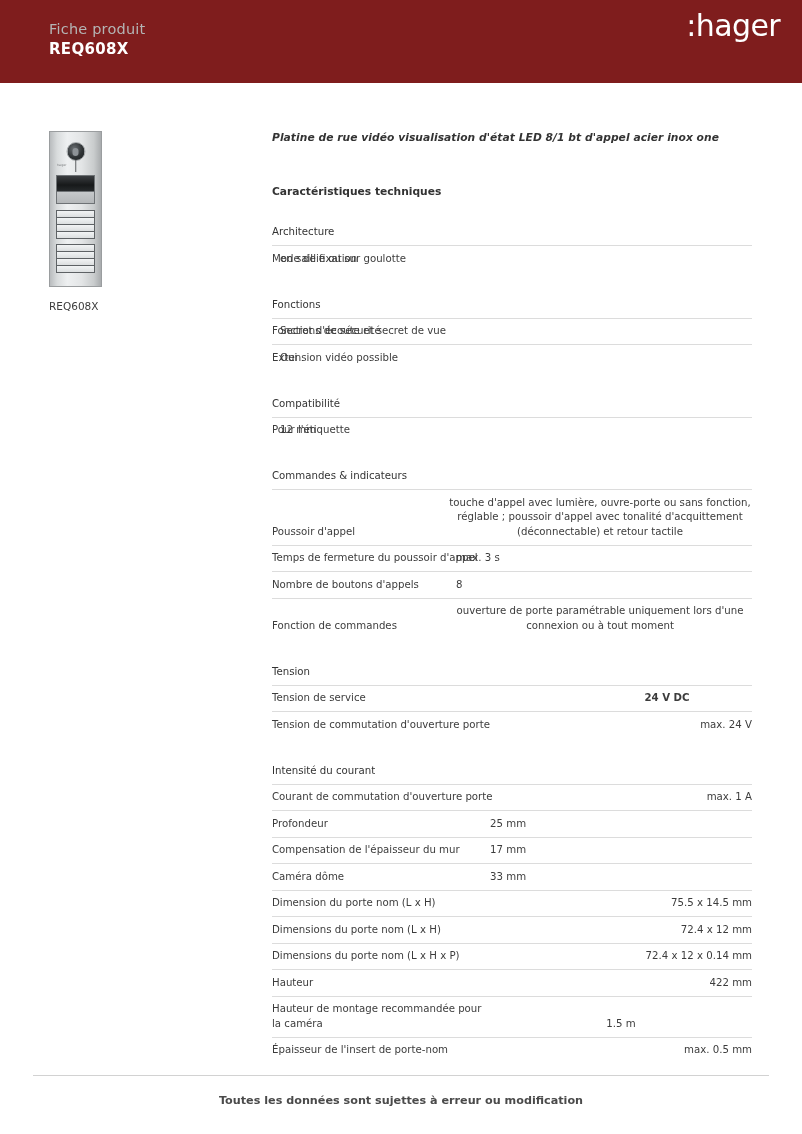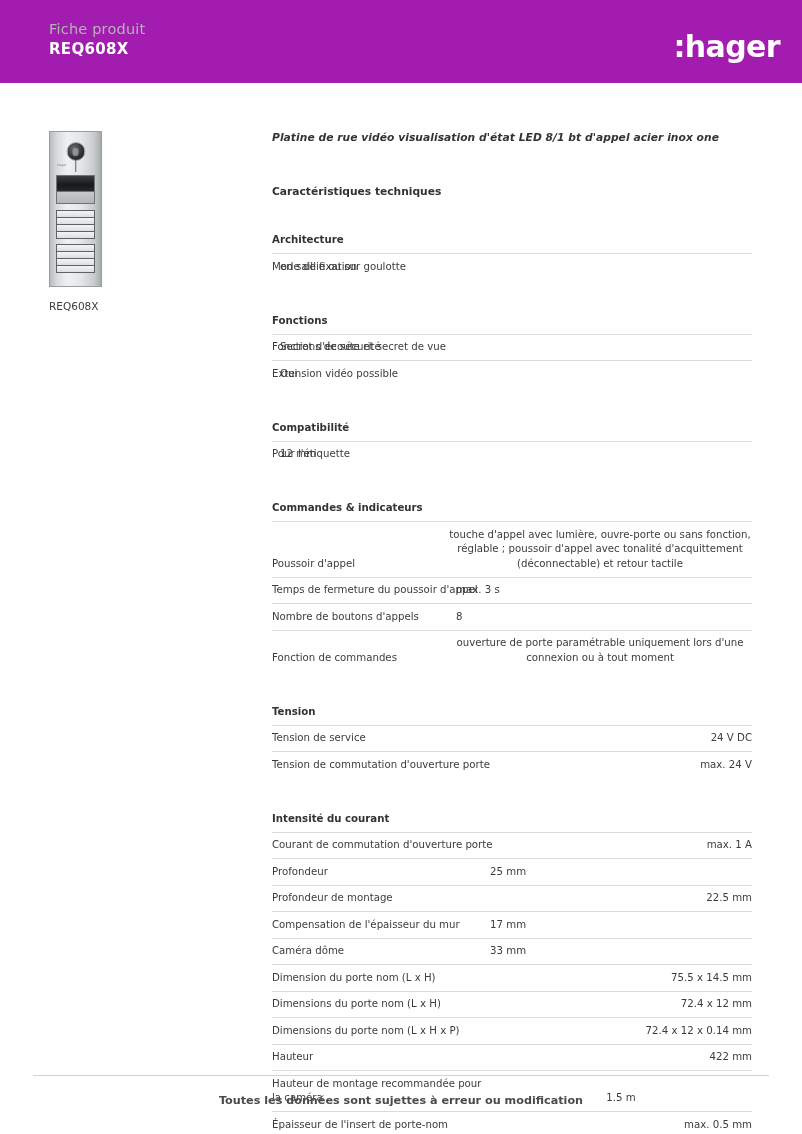--- a/index.html
+++ b/index.html
@@ -9,21 +9,21 @@
     height: 1134px;
     background: #ffffff;
     font-family: "DejaVu Sans", "Liberation Sans", sans-serif;
     color: #3c3c3c;
     overflow: hidden;
   }
 
   
   .header {
     height: 83px;
-    background: #a21caf;
+    background: #7f1d1d;
     position: relative;
   }
   .header-titles {
     position: absolute;
     left: 49px;
     top: 20px;
   }
   .header-kicker {
     font-size: 14.5px;
     color: #b4b4b4;
@@ -34,26 +34,26 @@
     font-size: 15px;
     font-weight: bold;
     color: #ffffff;
     line-height: 19px;
     letter-spacing: 0.3px;
     margin-top: 2px;
   }
   .logo {
     position: absolute;
     right: 22px;
-    top: 32px;
+    top: 11px;
     display: flex;
     align-items: center;
     color: #ffffff;
     font-size: 30px;
-    font-weight: bold;
+    font-weight: normal;
     letter-spacing: -0.6px;
     line-height: 30px;
   }
 
   
   .page {
     position: relative;
     height: 1051px;
   }
 
@@ -167,24 +167,24 @@
   }
   .section-title {
     font-size: 10.7px;
     font-weight: bold;
     color: #333333;
     line-height: 14px;
     margin-top: 40px;
   }
   .group-title {
     font-size: 10.2px;
-    font-weight: bold;
+    font-weight: normal;
     color: #333333;
     line-height: 13px;
-    margin-top: 34px;
+    margin-top: 26px;
     margin-bottom: 7px;
   }
   table.spec-table {
     width: 100%;
     border-collapse: collapse;
     table-layout: fixed;
   }
   table.spec-table tr { border-top: 1px solid #dcdcdc; }
   table.spec-table td {
     font-size: 10.2px;
@@ -200,21 +200,21 @@
   td.spec-value { text-align: right; }
 
   
   tr.align-flow td.spec-label { width: auto; white-space: nowrap; }
   tr.align-flow td.spec-value { text-align: left; width: 100%; padding-left: 8px; }
 
   tr.align-tab td.spec-label { width: 218px; }
   tr.align-tab td.spec-value { text-align: left; }
 
   tr.align-tab2 td.spec-label { width: 310px; }
-  tr.align-tab2 td.spec-value { text-align: right; }
+  tr.align-tab2 td.spec-value { text-align: center; font-weight: bold; }
 
   tr.align-right td.spec-label { width: 246px; }
   tr.align-right td.spec-value { text-align: right; }
 
   tr.align-right-wrap td.spec-label { width: 176px; }
   tr.align-right-wrap td.spec-value { text-align: center; }
 
   
   .footer {
     position: absolute;
@@ -354,24 +354,20 @@
               <td class="spec-value">max. 1 A</td>
             </tr>
           </tbody>
         </table>
         <table class="spec-table">
           <tbody>
             <tr class="align-tab">
               <td class="spec-label">Profondeur</td>
               <td class="spec-value">25 mm</td>
             </tr>
-            <tr class="align-right">
-              <td class="spec-label">Profondeur de montage</td>
-              <td class="spec-value">22.5 mm</td>
-            </tr>
             <tr class="align-tab">
               <td class="spec-label">Compensation de l'épaisseur du mur</td>
               <td class="spec-value">17 mm</td>
             </tr>
             <tr class="align-tab">
               <td class="spec-label">Caméra dôme</td>
               <td class="spec-value">33 mm</td>
             </tr>
             <tr class="align-right">
               <td class="spec-label">Dimension du porte nom (L x H)</td>

